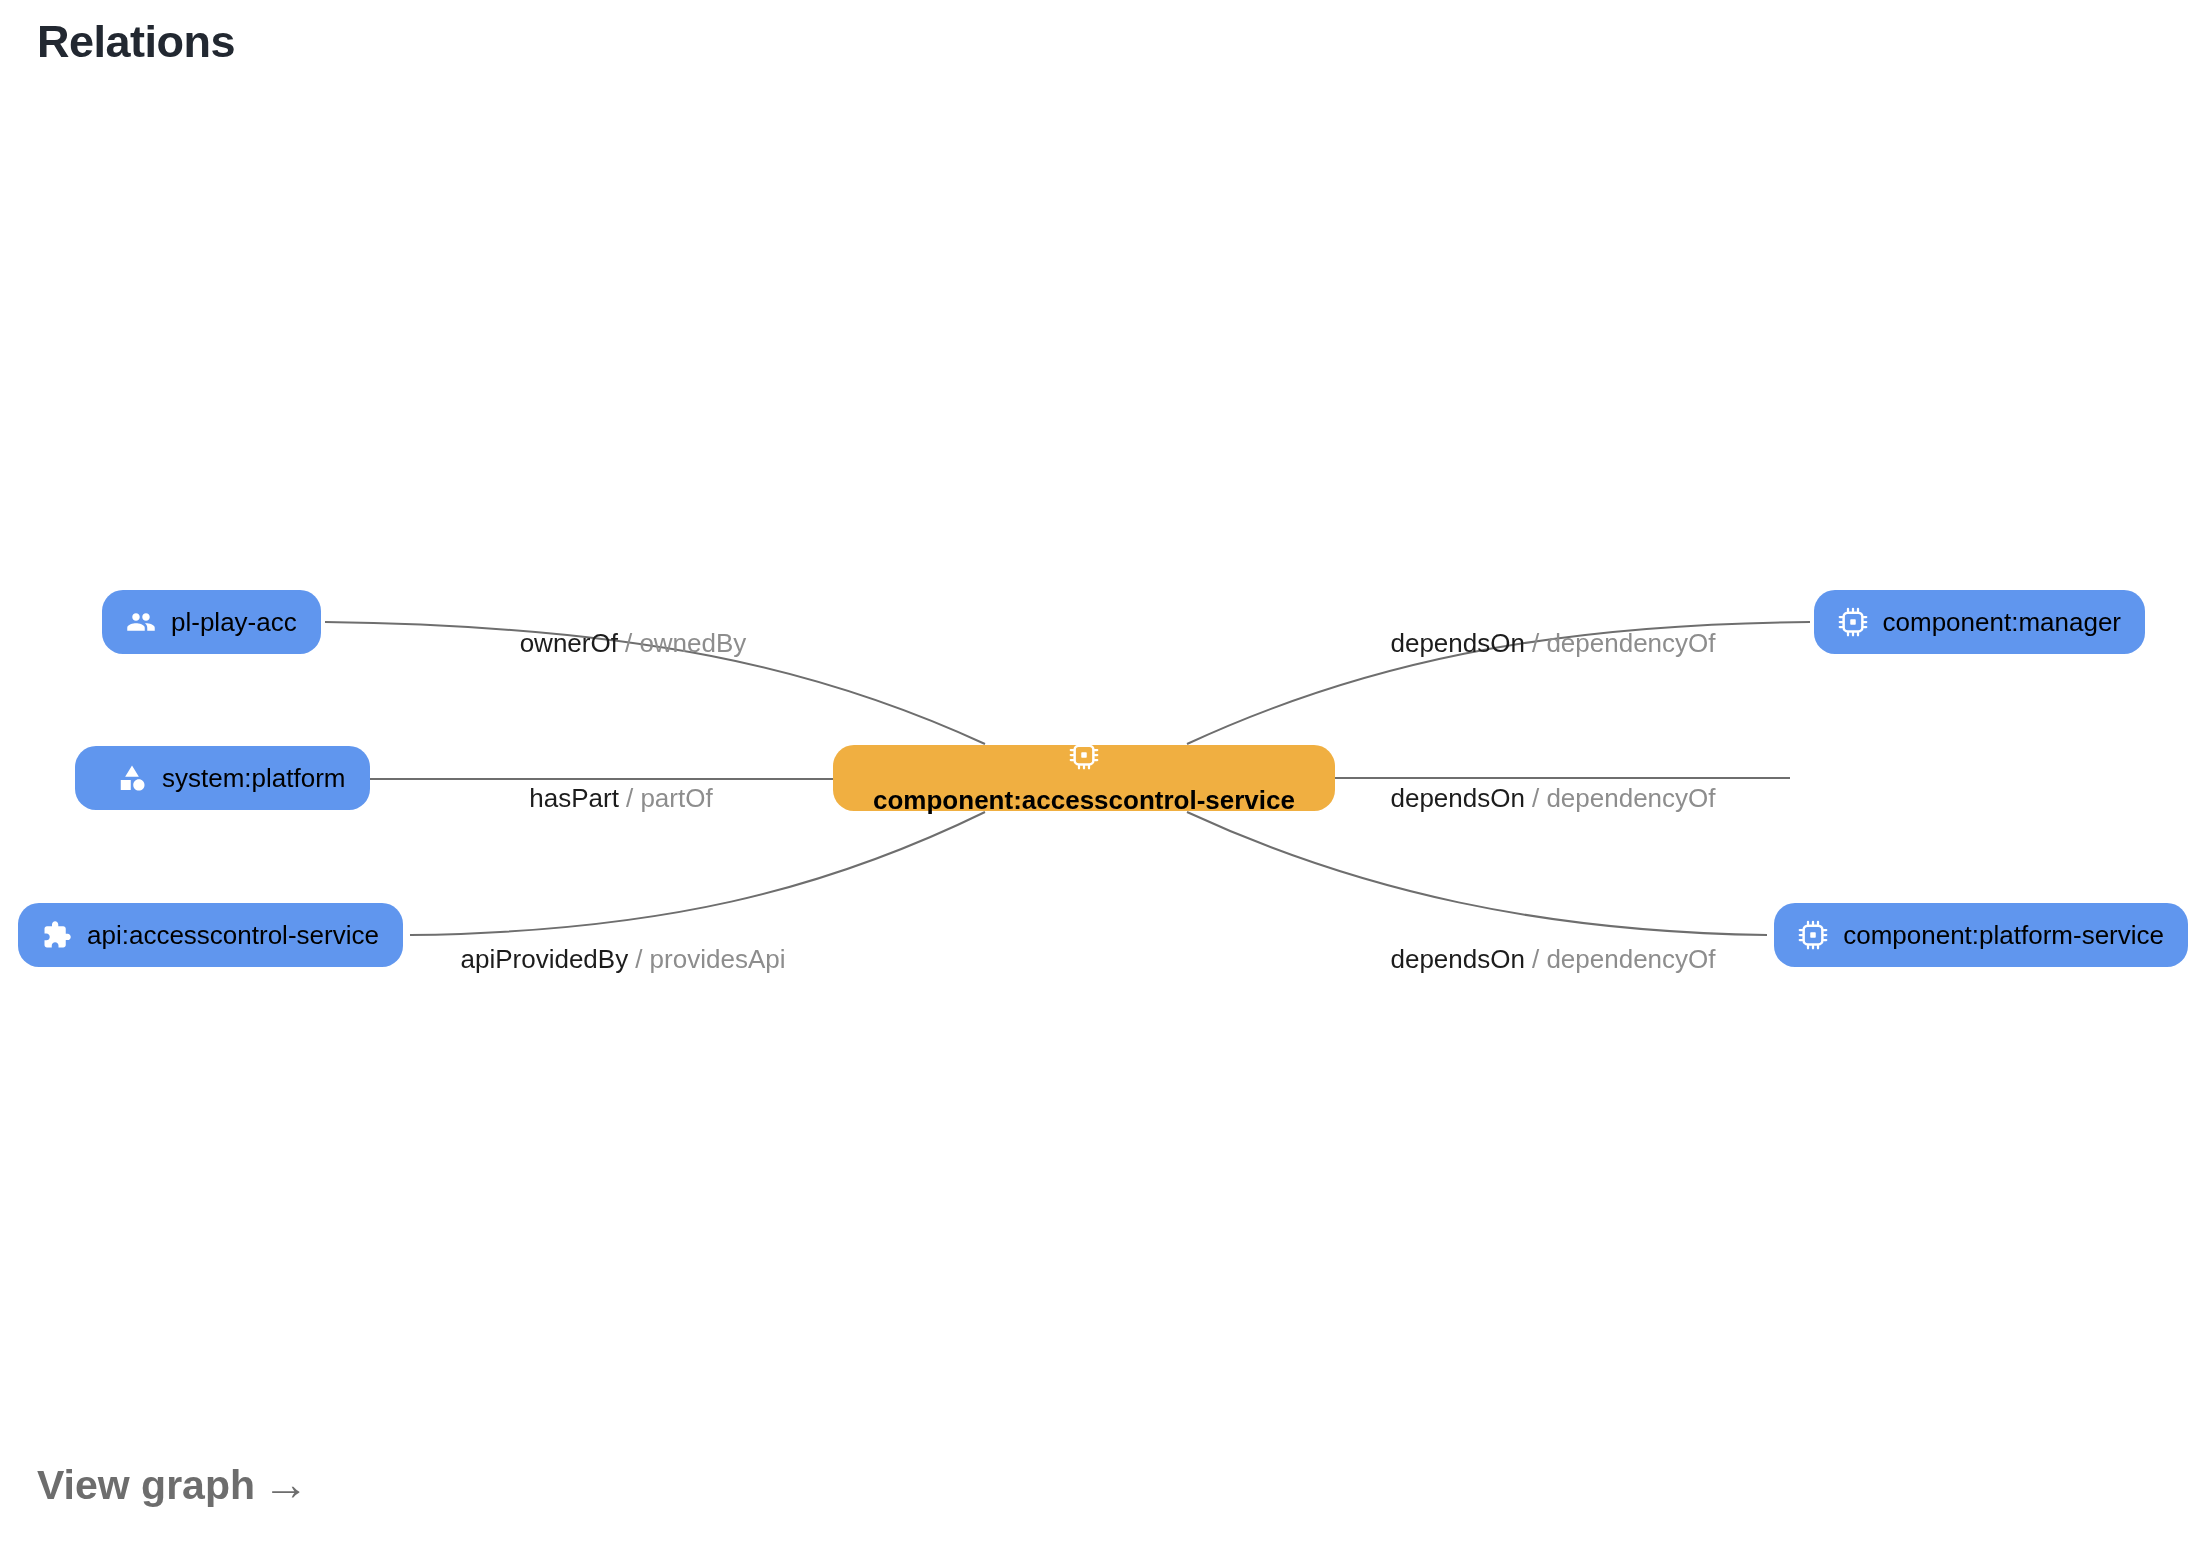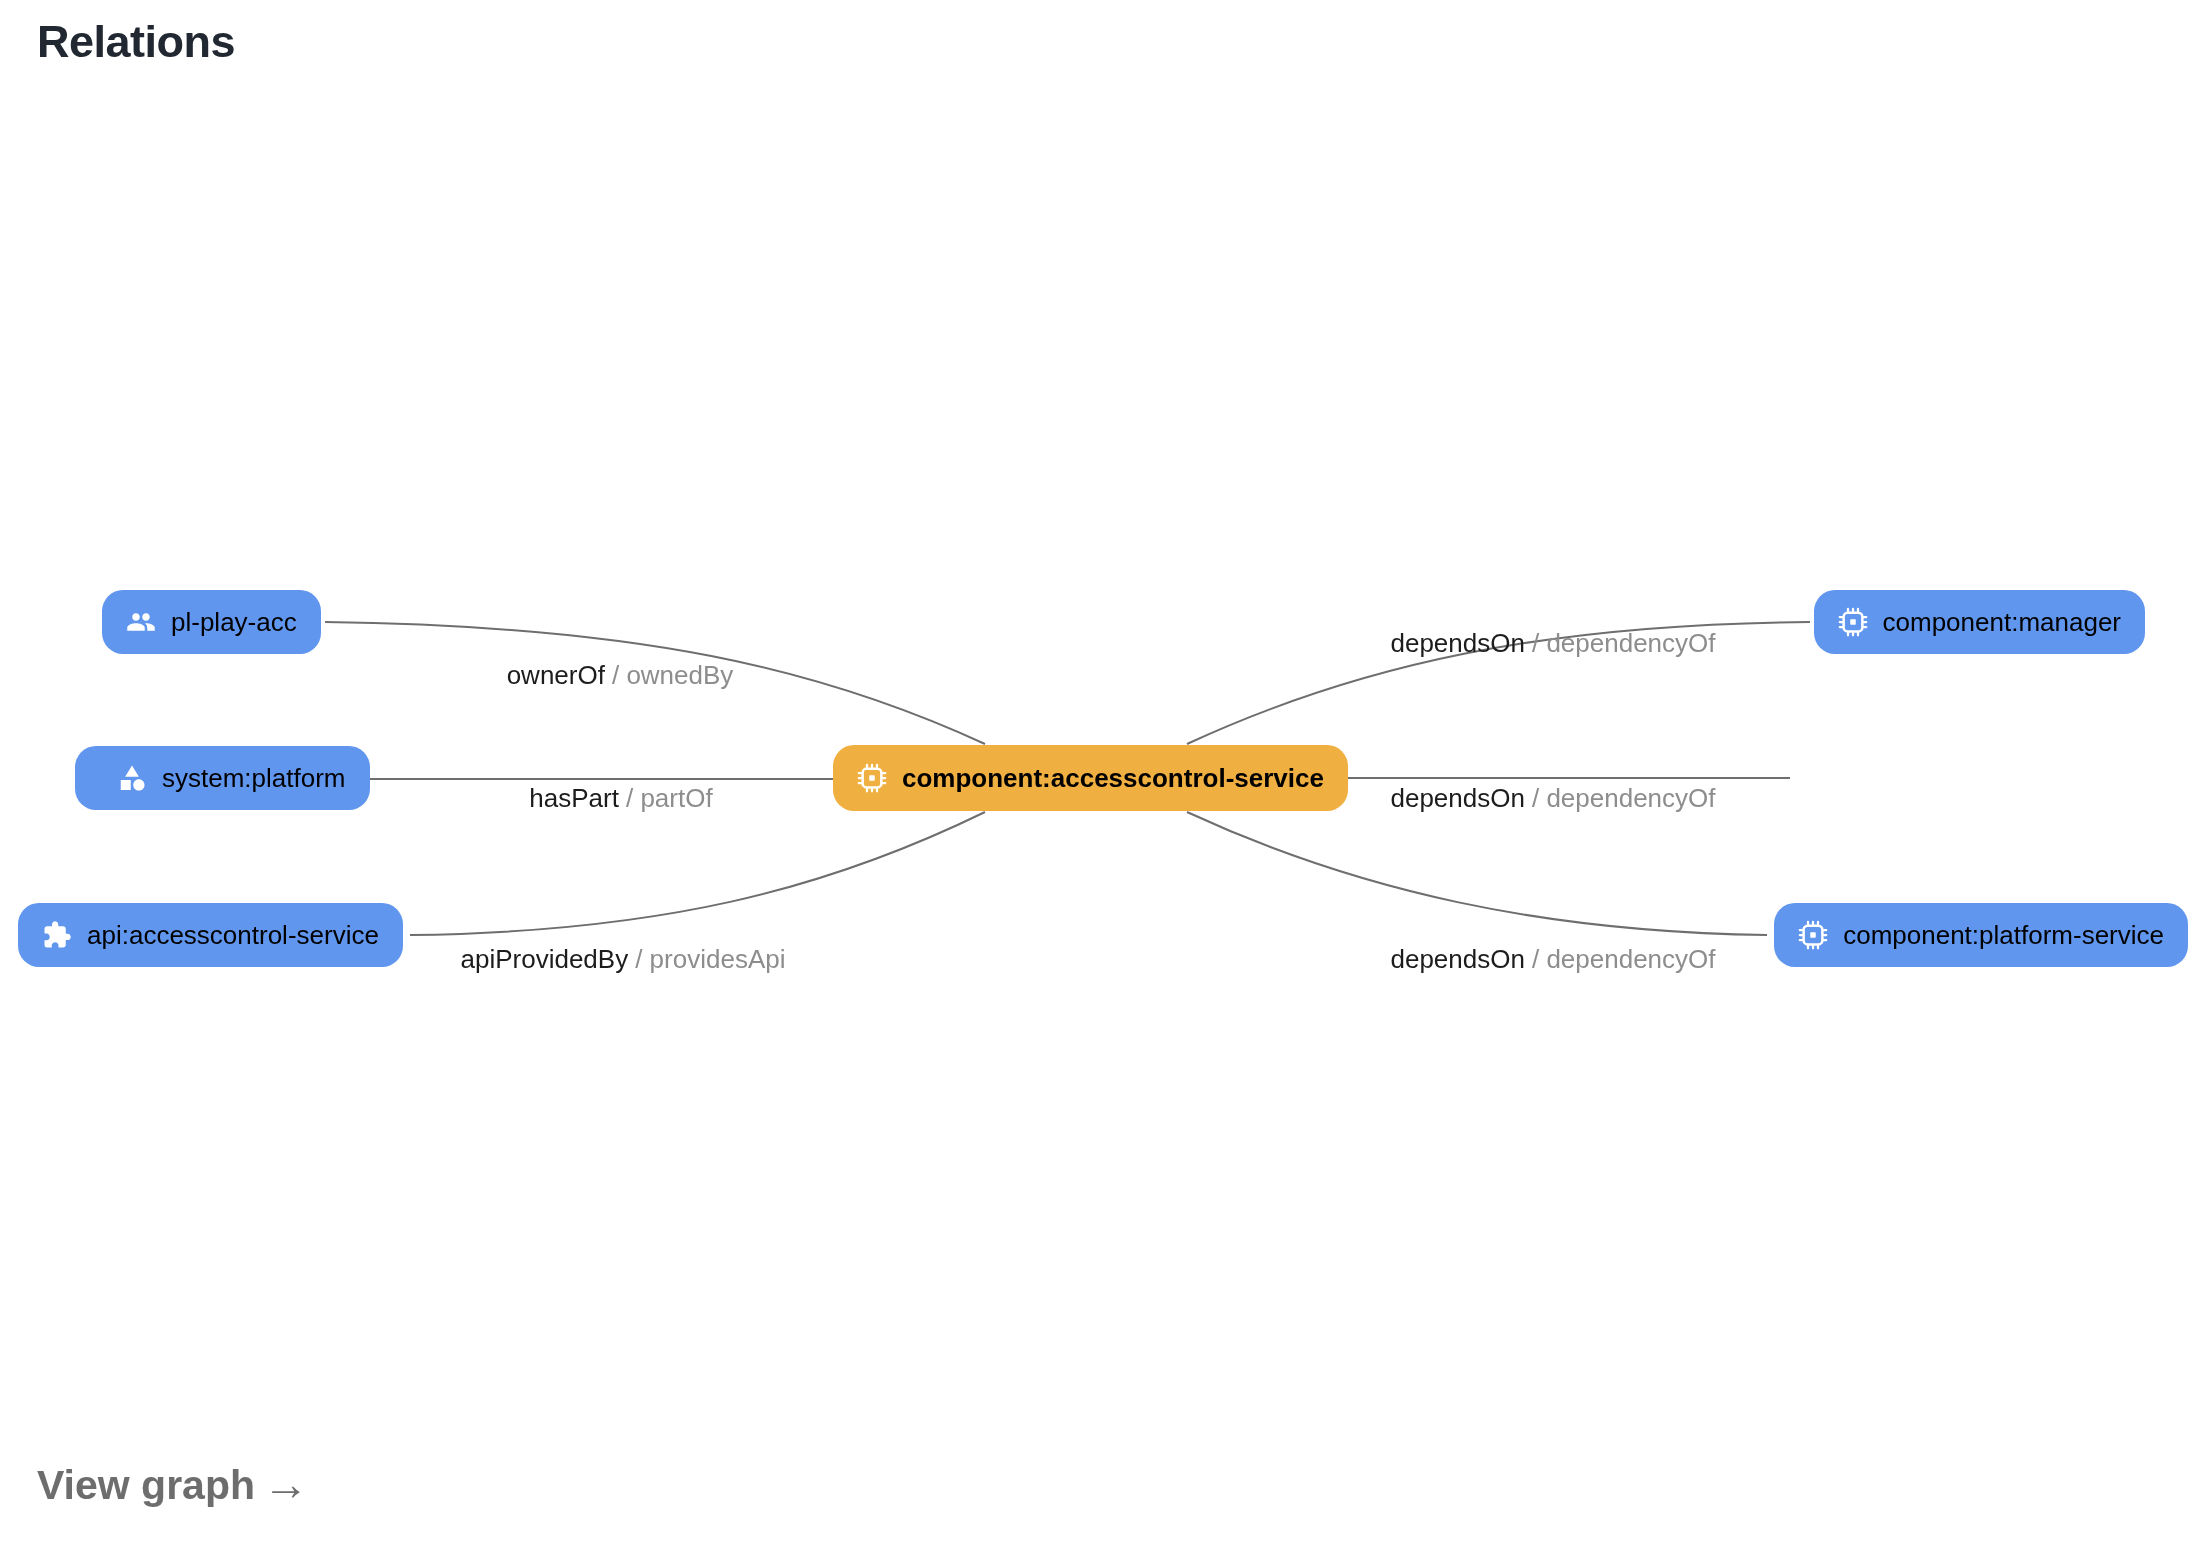--- a/index.html
+++ b/index.html
@@ -45,40 +45,41 @@
     box-sizing:border-box;
     cursor:pointer;
   }
   .node svg{width:30px;height:30px;flex:none;display:block;}
   .node.blue{background:#6096EE;}
   .node.orange{
     background:#F0AF41;
     font-weight:700;
     height:66px;
     justify-content:center;
+    flex-direction:column;
   }
   .n-pl{left:102px;top:590px;}
   .n-system{left:75px;top:746px;padding-left:42px;}
   .n-api{left:18px;top:903px;}
   .n-center{left:833px;top:745px;min-width:502px;}
   .n-manager{right:61px;top:590px;}
   .n-ng{right:41px;top:746px;}
   .n-platform{right:18px;top:903px;}
 
   .edge-label{
     position:absolute;
     transform:translateX(-50%);
     font-size:26px;
     white-space:nowrap;
     color:#1c1c1c;
     display:flex;
     gap:7px;
   }
   .edge-label .sec{color:#8d8d8d;}
-  .l-owner{left:620px;top:628px;margin-top:32px;}
+  .l-owner{left:633px;top:628px;}
   .l-haspart{left:621px;top:783px;}
   .l-api{left:623px;top:944px;}
   .l-dep1{left:1553px;top:628px;}
   .l-dep2{left:1553px;top:783px;}
   .l-dep3{left:1553px;top:944px;}
 
   .view-graph{
     position:absolute;
     left:37px;
     top:1462px;

